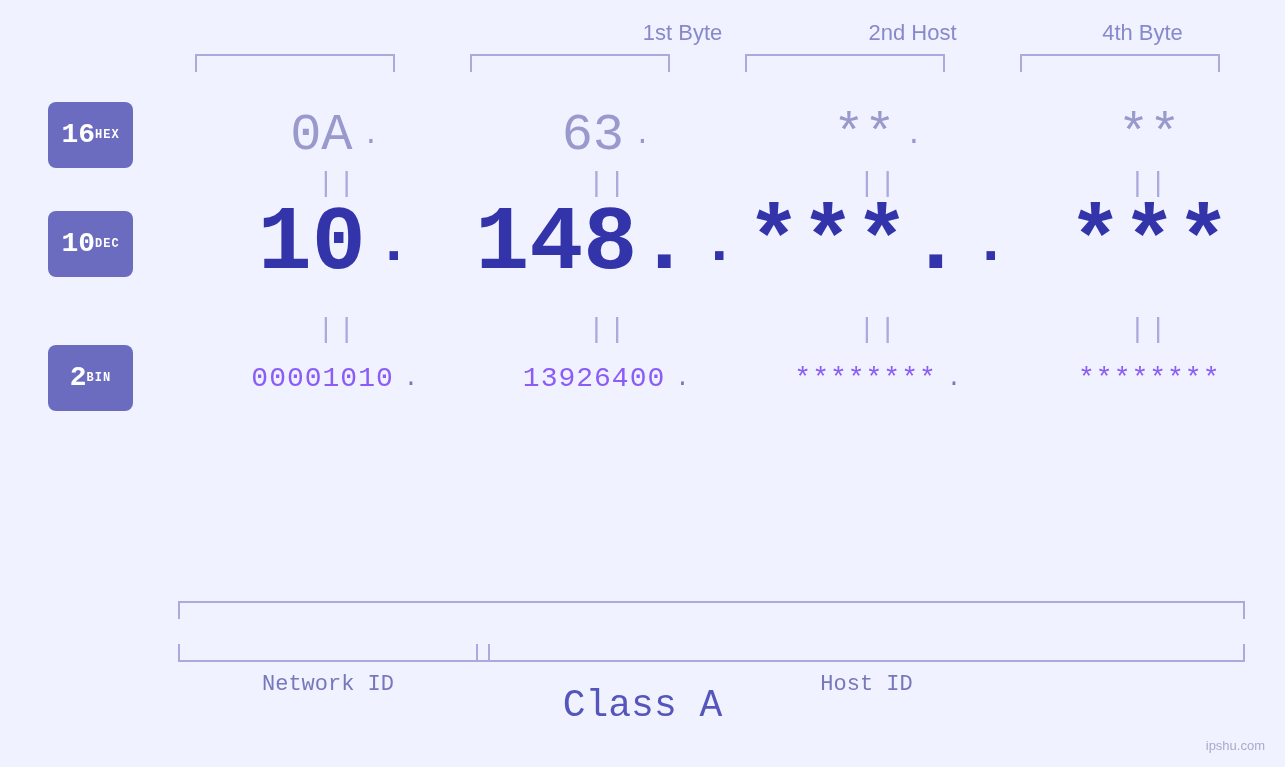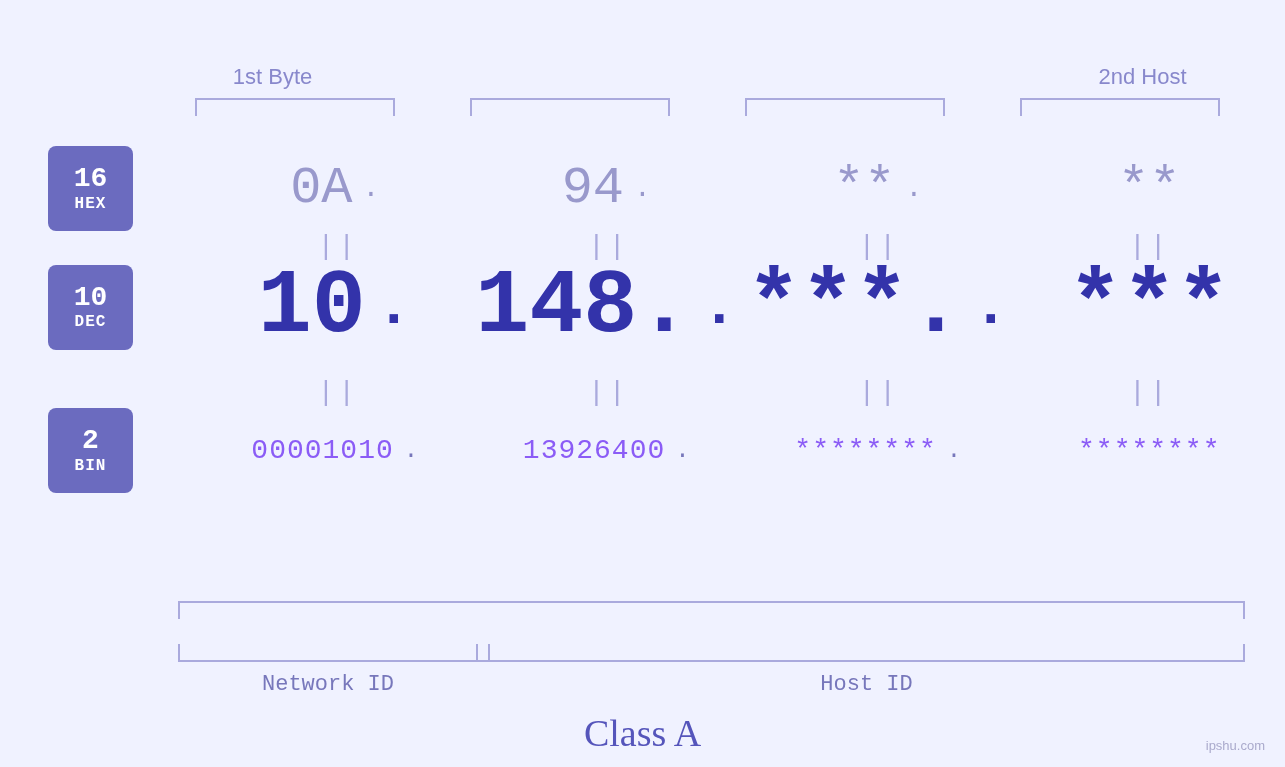--- a/index.html
+++ b/index.html
@@ -21,23 +21,22 @@
       flex-direction: column;
       align-items: center;
       padding-top: 20px;
     }
 
     
     .byte-headers {
       display: flex;
       width: 1100px;
       margin-left: 130px;
-      justify-content: space-between;
+      justify-content: flex-end;
       margin-bottom: 8px;
-      margin-top: 44px;
     }
 
     .byte-header {
       width: 230px;
       text-align: center;
       color: #8888cc;
       font-size: 22px;
       font-family: Arial, sans-serif;
     }
 
@@ -60,41 +59,41 @@
     .data-row {
       display: flex;
       width: 1285px;
       align-items: center;
       margin-bottom: 0;
     }
 
     
     .badge {
       width: 85px;
-      height: 85px;
+      height: 66px;
       background: #6b6bbf;
       border-radius: 8px;
       display: flex;
-      flex-direction: column;
+      flex-direction: row;
       align-items: center;
       justify-content: center;
       margin-left: 48px;
       flex-shrink: 0;
     }
 
     .badge-number {
       color: white;
       font-size: 28px;
       font-weight: bold;
       line-height: 1.1;
     }
 
     .badge-label {
       color: white;
-      font-size: 16px;
+      font-size: 12px;
       font-weight: bold;
       letter-spacing: 1px;
     }
 
     
     .values-area {
       display: flex;
       flex: 1;
       align-items: flex-start;
       justify-content: space-around;
@@ -172,27 +171,27 @@
       width: 230px;
       text-align: center;
       color: #aaaadd;
       font-size: 28px;
       letter-spacing: 4px;
     }
 
     
     .class-label {
       position: absolute;
-      bottom: 12px;
+      bottom: 40px;
       left: 0;
       right: 0;
       text-align: center;
       color: #5555bb;
       font-size: 38px;
-      font-family: Liberation Serif, serif;
+      font-family: Liberation Mono, monospace;
     }
 
     
     .watermark {
       position: absolute;
       bottom: 14px;
       right: 20px;
       color: #aaaacc;
       font-size: 13px;
       font-family: Arial, sans-serif;
@@ -200,41 +199,42 @@
     }
   </style>
 </head>
 <body>
 
 <div class="container">
 
   <div class="byte-headers">
     <div class="byte-header">1st Byte</div>
     <div class="byte-header">2nd Host</div>
+    <div class="byte-header">4th Byte</div>
   </div>
 
   <div class="bracket-row">
     <div class="bracket"></div>
     <div class="bracket"></div>
     <div class="bracket"></div>
     <div class="bracket"></div>
   </div>
 
   <div class="data-row">
     <div class="badge">
       <span class="badge-number">16</span>
       <span class="badge-label">HEX</span>
     </div>
     <div class="values-area">
       <div class="byte-cell">
         <span class="byte-value hex-value">0A</span>
         <span class="hex-dot">.</span>
       </div>
       <div class="byte-cell">
-        <span class="byte-value hex-value">94</span>
+        <span class="byte-value hex-value">63</span>
         <span class="hex-dot">.</span>
       </div>
       <div class="byte-cell">
         <span class="byte-value hex-value">**</span>
         <span class="hex-dot">.</span>
       </div>
       <div class="byte-cell">
         <span class="byte-value hex-value">**</span>
       </div>
     </div>

